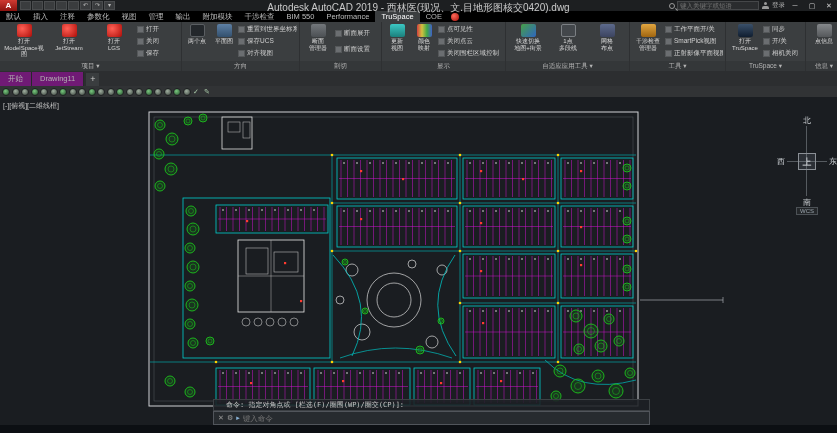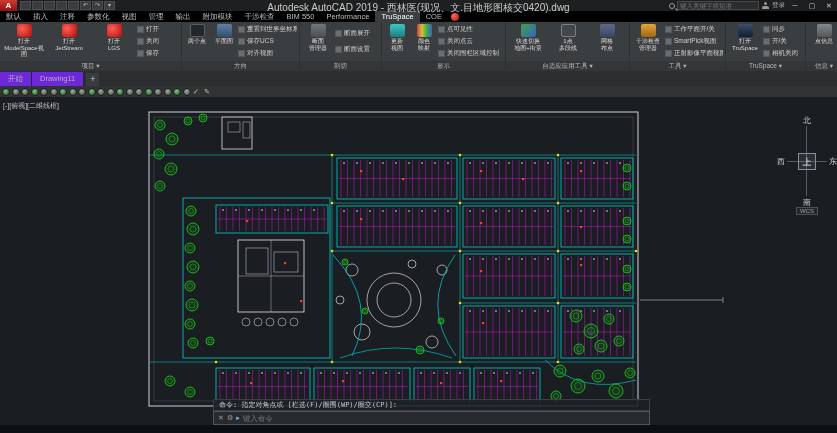--- a/index.html
+++ b/index.html
@@ -49,21 +49,21 @@
 .ic-map{background:linear-gradient(135deg,#47a047,#2f66c0)}
 .ic-poly{background:#43474b;border:1px solid #7b7f83}
 .ic-grid{background:linear-gradient(#5d6a8c,#3c4460)}
 .ic-orange{background:linear-gradient(#e2a círculo0,#a06510)}
 .ic-orange{background:linear-gradient(#e2a640,#a06510)}
 .ic-dark{background:linear-gradient(#3a506a,#101e30)}
 .ic-gray{background:linear-gradient(#85888b,#55585b)}
 
 
 .filetabs{position:absolute;top:71px;left:0;width:837px;height:15px;background:#2c2e30;display:flex;align-items:flex-end;z-index:37}
-.ftab{height:14px;line-height:14px;padding:0 8px;font-size:7.5px;background:#6d28d9;color:#b2b2b2;border-right:1px solid #26282a;white-space:nowrap}
+.ftab{height:14px;line-height:14px;padding:0 8px;font-size:7.5px;background:#701a75;color:#b2b2b2;border-right:1px solid #26282a;white-space:nowrap}
 .ftab.active{background:#5a5d60;color:#fff}
 .fplus{width:13px;height:13px;background:#3a3d3f;margin-left:2px;text-align:center;line-height:12px;font-size:9px;color:#ccc}
 
 
 .dock{position:absolute;top:86px;left:0;width:837px;height:11px;background:#313335;display:flex;align-items:center;z-index:36;padding-left:2px}
 #dock-icons{display:flex;gap:1.5px;align-items:center}
 .dico{width:8px;height:8px;border-radius:50%;background:radial-gradient(circle at 40% 35%,#9fae9f,#39423c);border:1px solid #1f2123;flex:none}
 .dico.g{background:radial-gradient(circle at 40% 35%,#79c77e,#234a2b)}
 .dglyph{font-size:7px;color:#a9c9a9;width:11px;text-align:center;flex:none}
 
@@ -77,21 +77,21 @@
 .c-vline{position:absolute;left:29px;top:11px;height:70px;width:1px;background:#565b60}
 .c-hline{position:absolute;left:10px;right:10px;top:46px;height:1px;background:#565b60}
 .c-n{position:absolute;top:0;left:50%;transform:translateX(-50%);font-size:8px;color:#c5c9cd}
 .c-s{position:absolute;top:82px;left:50%;transform:translateX(-50%);font-size:8px;color:#c5c9cd}
 .c-w{position:absolute;left:0;top:41px;font-size:8px;color:#c5c9cd}
 .c-e{position:absolute;right:0;top:41px;font-size:8px;color:#c5c9cd}
 .c-up{position:absolute;left:21px;top:38px;width:18px;height:17px;border:1px solid #8b9096;background:rgba(130,140,150,.18);font-size:9px;color:#e2e6ea;text-align:center;line-height:17px}
 .c-cs{position:absolute;left:50%;transform:translateX(-50%);top:92px;font-size:6px;color:#9aa4ad;border:1px solid #4c5156;background:#24272a;padding:0 3px;white-space:nowrap}
 
 
-.cmd-history{position:absolute;left:213px;top:399px;width:437px;height:12px;background:rgba(28,32,36,.88);border:1px solid #3c4044;font-family:"DejaVu Sans Mono",monospace;font-size:7px;color:#c6c6c6;line-height:10px;padding:0 5px;z-index:20;white-space:nowrap;overflow:hidden}
+.cmd-history{position:absolute;left:213px;top:399px;width:437px;height:12px;background:rgba(28,32,36,.88);border:1px solid #3c4044;font-family:"DejaVu Sans Mono",monospace;font-size:7px;color:#c6c6c6;line-height:10px;padding:0 12px;z-index:20;white-space:nowrap;overflow:hidden}
 .cmd-input{position:absolute;left:213px;top:411px;width:437px;height:14px;background:rgba(40,44,48,.95);border:1px solid #51555b;display:flex;align-items:center;gap:3px;padding:0 4px;z-index:20}
 .cmd-x,.cmd-gear{font-size:7px;color:#999;flex:none}
 .cmd-arrow{font-size:7px;color:#8ab4d8;flex:none}
 .cmdfield{flex:1;background:transparent;border:none;outline:none;font-size:7.5px;color:#ddd;font-family:Liberation Sans, sans-serif}
 .bottombar{position:absolute;left:0;top:425px;width:837px;height:8px;background:#0c0f13;z-index:21}
 </style>
 </head>
 <body>
 
 <div class="titlebar">

